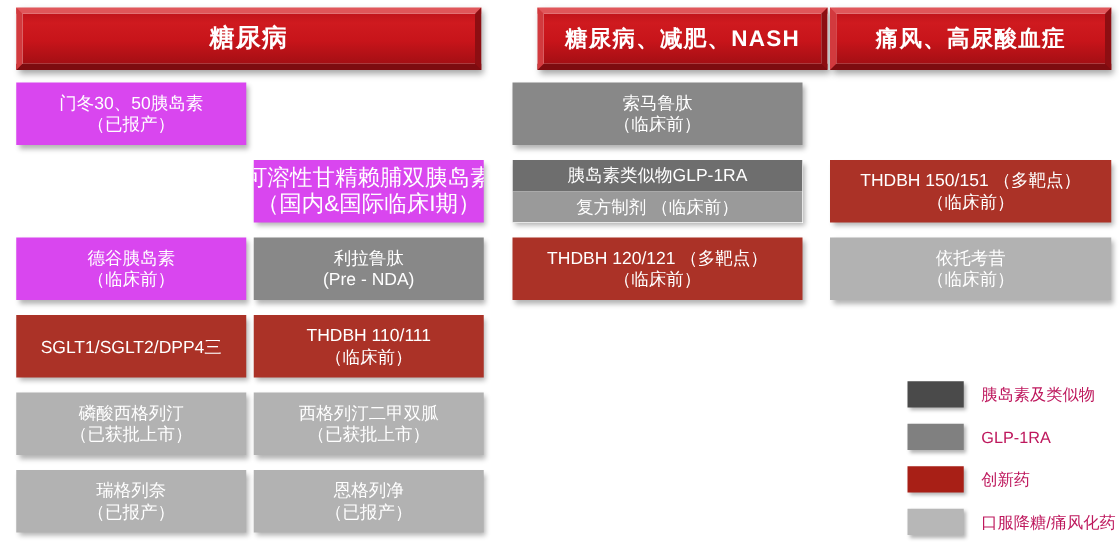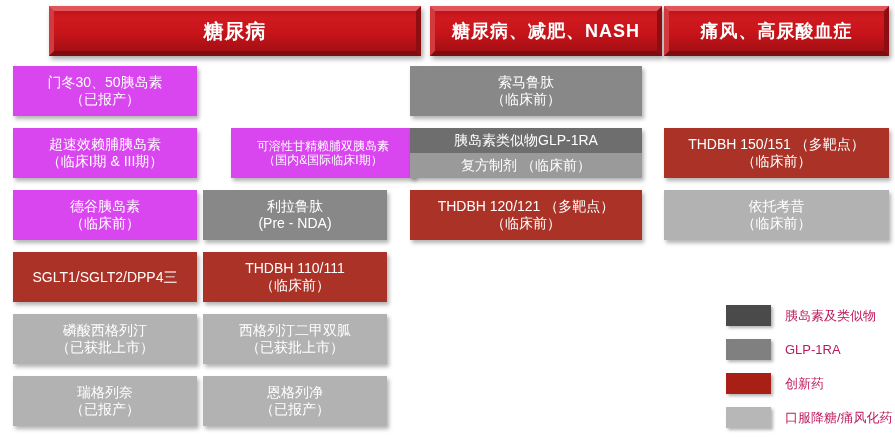--- a/index.html
+++ b/index.html
@@ -106,41 +106,37 @@
     color: #be185d;
     font-size: 13px;
     white-space: nowrap;
   }
 </style>
 </head>
 <body>
 
 <div class="canvas">
 
-  <div class="banner" style="left:13px; top:6px; width:372px; height:50px; font-size:20px;margin-left:36px;">
+  <div class="banner" style="left:13px; top:6px; width:372px; height:50px; font-size:20px;">
     <span>糖尿病</span>
   </div>
 
   <div class="banner" style="left:430px; top:6px; width:232px; height:50px; font-size:18px;">
     <span>糖尿病、减肥、NASH</span>
   </div>
 
   <div class="banner" style="left:664px; top:6px; width:225px; height:50px; font-size:18px;">
     <span>痛风、高尿酸血症</span>
   </div>
 
   <div class="box c-dark" style="left:13px; top:66px; width:184px; height:50px; font-size:14px;">
     <span class="ln">门冬30、50胰岛素</span>
     <span class="ln">（已报产）</span>
   </div>
 
-  <div class="box c-dark" style="left:13px; top:128px; width:184px; height:50px; font-size:14px;">
-    <span class="ln">超速效赖脯胰岛素</span>
-    <span class="ln">（临床I期 &amp; III期）</span>
-  </div>
 
   <div class="box c-dark" style="left:13px; top:190px; width:184px; height:50px; font-size:14px;">
     <span class="ln">德谷胰岛素</span>
     <span class="ln">（临床前）</span>
   </div>
 
   <div class="box c-red" style="left:13px; top:252px; width:184px; height:50px; font-size:14px;">
     <span class="ln">SGLT1/SGLT2/DPP4三</span>
   </div>
 
@@ -148,21 +144,21 @@
     <span class="ln">磷酸西格列汀</span>
     <span class="ln">（已获批上市）</span>
   </div>
 
   <div class="box c-light" style="left:13px; top:376px; width:184px; height:50px; font-size:14px;">
     <span class="ln">瑞格列奈</span>
     <span class="ln">（已报产）</span>
   </div>
 
 
-  <div class="box c-dark" style="left:203px; top:128px; width:184px; height:50px; font-size:12px;margin-left:28px;">
+  <div class="box c-dark" style="left:203px; top:128px; width:184px; height:50px; font-size:18px;">
     <span class="ln">可溶性甘精赖脯双胰岛素</span>
     <span class="ln">（国内&amp;国际临床I期）</span>
   </div>
 
   <div class="box c-mid" style="left:203px; top:190px; width:184px; height:50px; font-size:14px;">
     <span class="ln">利拉鲁肽</span>
     <span class="ln">(Pre - NDA)</span>
   </div>
 
   <div class="box c-red" style="left:203px; top:252px; width:184px; height:50px; font-size:14px;">

